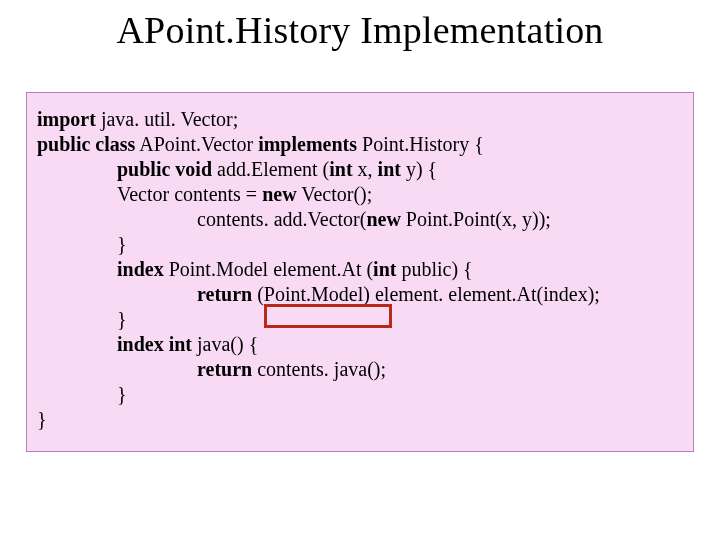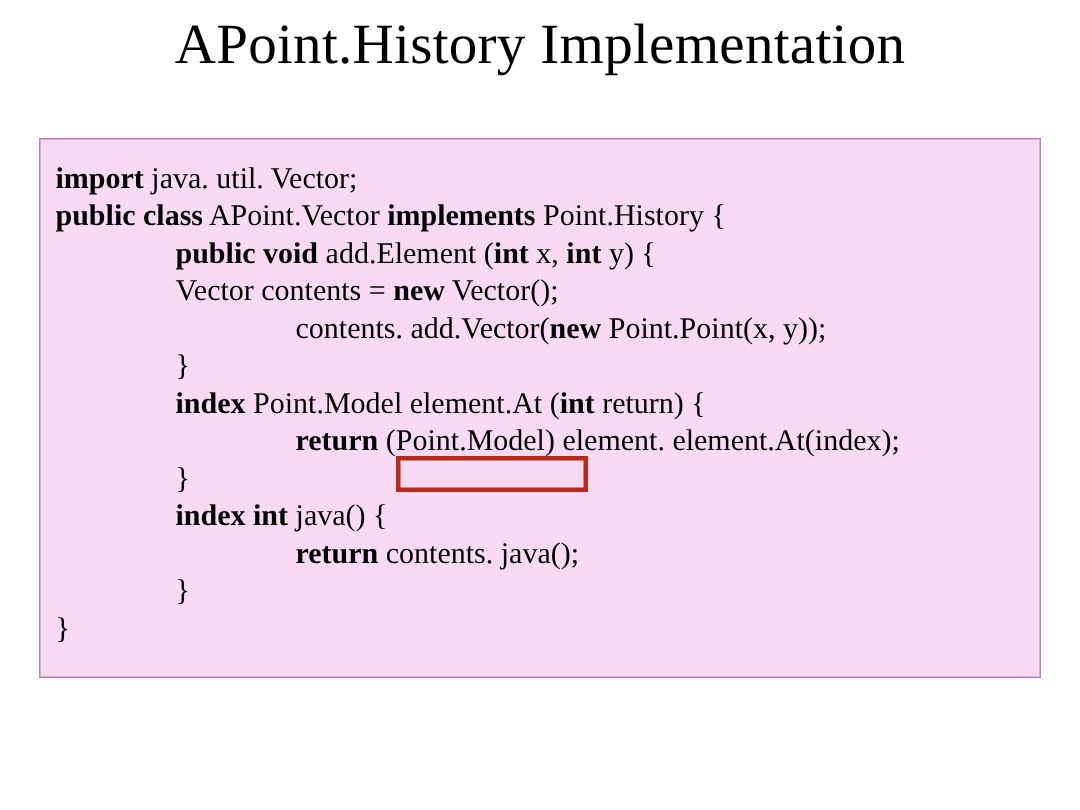--- a/index.html
+++ b/index.html
@@ -65,21 +65,21 @@
 <div class="slide">
   <div class="title">APoint.History Implementation</div>
 
   <div class="codebox">
     <div class="line"><span class="kw">import</span><span> java. util. Vector;</span></div>
     <div class="line"><span class="kw">public class</span><span> APoint.Vector </span><span class="kw">implements</span><span> Point.History {</span></div>
     <div class="line indent1"><span class="kw">public void</span><span> add.Element (</span><span class="kw">int</span><span> x, </span><span class="kw">int</span><span> y) {</span></div>
     <div class="line indent1"><span>Vector contents = </span><span class="kw">new</span><span> Vector();</span></div>
     <div class="line indent2"><span>contents. add.Vector(</span><span class="kw">new</span><span> Point.Point(x, y));</span></div>
     <div class="line indent1">}</div>
-    <div class="line indent1"><span class="kw">index</span><span> Point.Model element.At (</span><span class="kw">int</span><span> return) {</span></div>
+    <div class="line indent1"><span class="kw">index</span><span> Point.Model element.At (</span><span class="kw">int</span><span> public) {</span></div>
     <div class="line indent2"><span class="kw">return</span><span> (Point.Model) element. element.At(index);</span></div>
     <div class="line indent1">}</div>
     <div class="line indent1"><span class="kw">index int</span><span> java() {</span></div>
     <div class="line indent2"><span class="kw">return</span><span> contents. java();</span></div>
     <div class="line indent1">}</div>
     <div class="line">}</div>
 
     <div class="highlight-box"></div>
   </div>
 </div>

